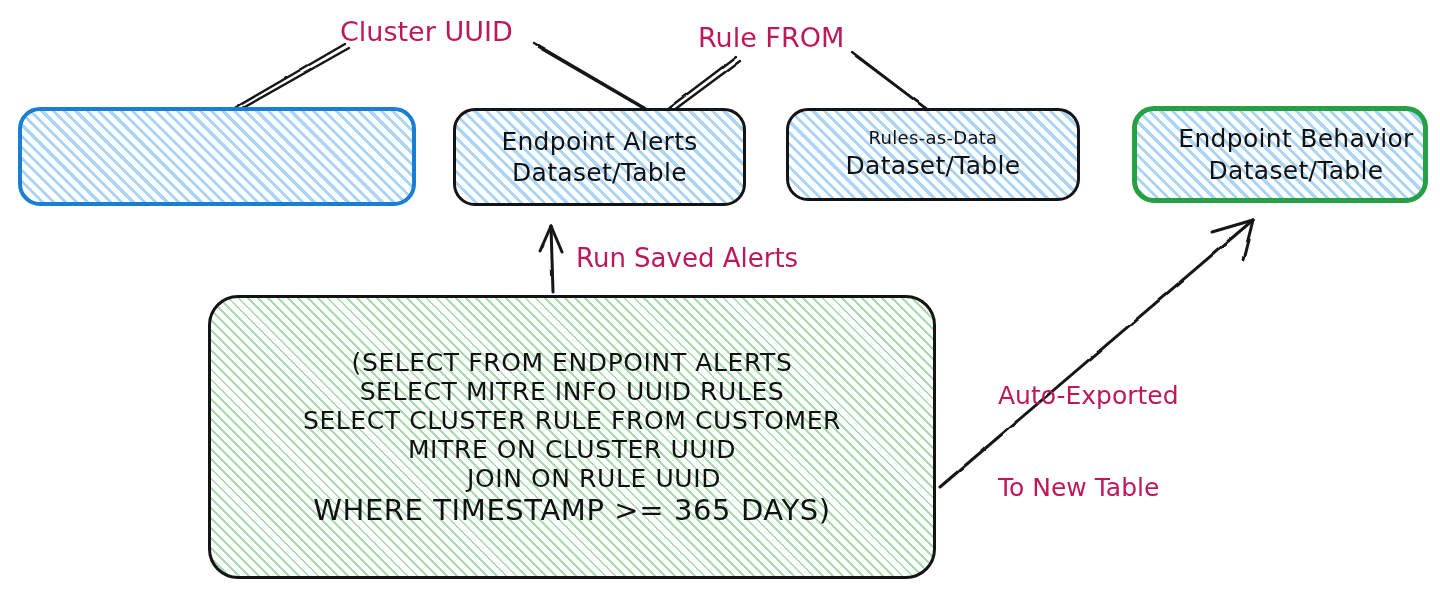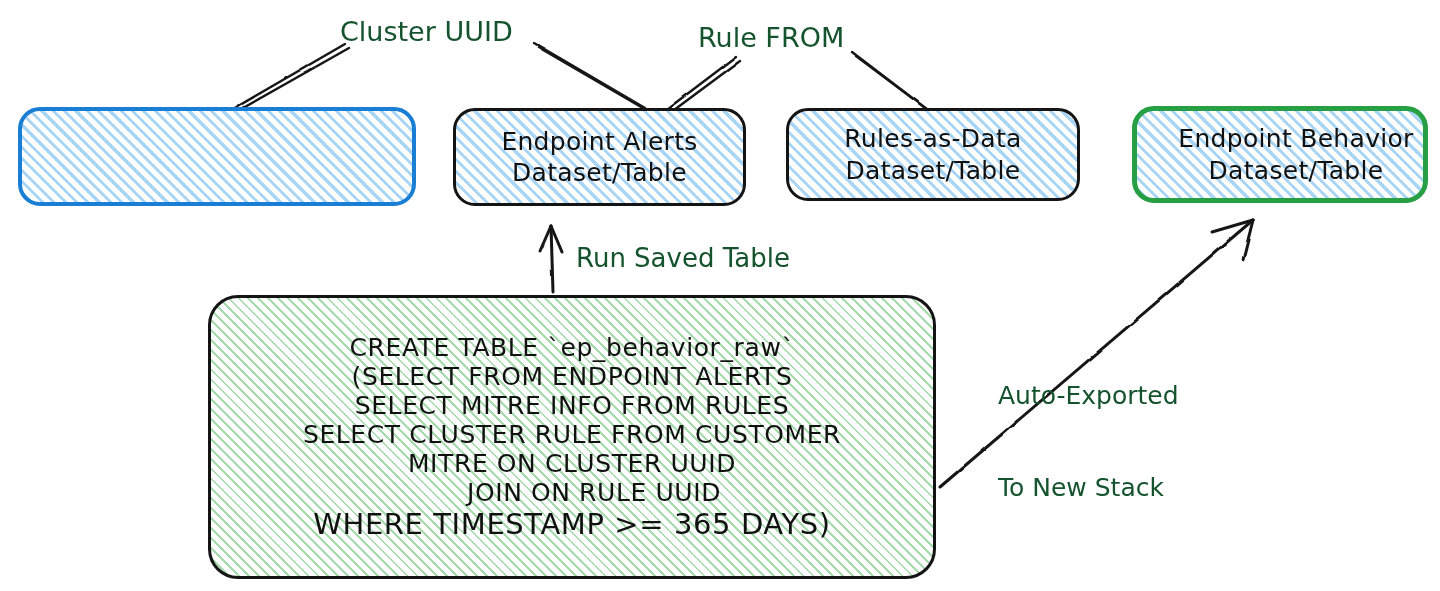--- a/index.html
+++ b/index.html
@@ -64,21 +64,21 @@
     );
     background-color: #ffffff;
   }
   .border-blue   { border: 4px solid #1a7ed4; }
   .border-black  { border: 3.5px solid #141414; }
   .border-green  { border: 5px solid #27a045; padding-left: 32px; }
 
   .edge-text {
     position: absolute;
     font-family: "DejaVu Sans", sans-serif;
-    color: #14532d;
+    color: #be185d;
     white-space: pre;
     line-height: 1.22;
     z-index: 4;
   }
   .query-box {
     position: absolute;
     box-sizing: border-box;
     border-radius: 30px;
     display: flex;
     flex-direction: column;
@@ -142,48 +142,47 @@
         <path d="M 1253 220 L 1243 260"></path>
       </g>
 
     </g>
   </svg>
 
   <div class="edge-text" style="left:340px; top:16px; font-size:27px;">Cluster UUID</div>
 
   <div class="edge-text" style="left:698px; top:22px; font-size:27px;">Rule FROM</div>
 
-  <div class="edge-text" style="left:576px; top:243px; font-size:26px;">Run Saved Table</div>
+  <div class="edge-text" style="left:576px; top:243px; font-size:26px;">Run Saved Alerts</div>
 
   <div class="edge-text" style="left:998px; top:320px; font-size:25px;">
     <div>Auto-Exported</div>
-    <div>To New Stack</div>
+    <div>To New Table</div>
   </div>
 
   <div class="node-box hatch-blue border-blue" style="left:18px; top:107px; width:398px; height:99px;">
   </div>
 
   <div class="node-box hatch-blue border-black" style="left:453px; top:108px; width:293px; height:98px;">
     <div class="node-label" style="font-size:25px;">Endpoint Alerts</div>
     <div class="node-label" style="font-size:25px;">Dataset/Table</div>
   </div>
 
   <div class="node-box hatch-blue border-black" style="left:786px; top:108px; width:294px; height:93px;">
-    <div class="node-label" style="font-size:25px;text-align:center;">Rules-as-Data</div>
+    <div class="node-label" style="font-size:18px;text-align:center;">Rules-as-Data</div>
     <div class="node-label" style="font-size:25px;">Dataset/Table</div>
   </div>
 
   <div class="node-box hatch-blue border-green" style="left:1132px; top:106px; width:296px; height:97px;">
     <div class="node-label" style="font-size:25px;">Endpoint Behavior</div>
     <div class="node-label" style="font-size:25px;">Dataset/Table</div>
   </div>
 
   <div class="query-box hatch-green border-black" style="left:208px; top:295px; width:728px; height:284px;">
-    <div class="query-line" style="font-size:25px;">CREATE TABLE `ep_behavior_raw`</div>
     <div class="query-line" style="font-size:25px;">(SELECT FROM ENDPOINT ALERTS</div>
-    <div class="query-line" style="font-size:25px;">SELECT MITRE INFO FROM RULES</div>
+    <div class="query-line" style="font-size:25px;">SELECT MITRE INFO UUID RULES</div>
     <div class="query-line" style="font-size:25px;">SELECT CLUSTER RULE FROM CUSTOMER</div>
     <div class="query-line" style="font-size:25px;">MITRE ON CLUSTER UUID</div>
     <div class="query-line" style="font-size:25px;margin-left:44px;">JOIN ON RULE UUID</div>
     <div class="query-line" style="font-size:29px;">WHERE TIMESTAMP &gt;= 365 DAYS)</div>
   </div>
 
 </div>
 
 </body></html>

